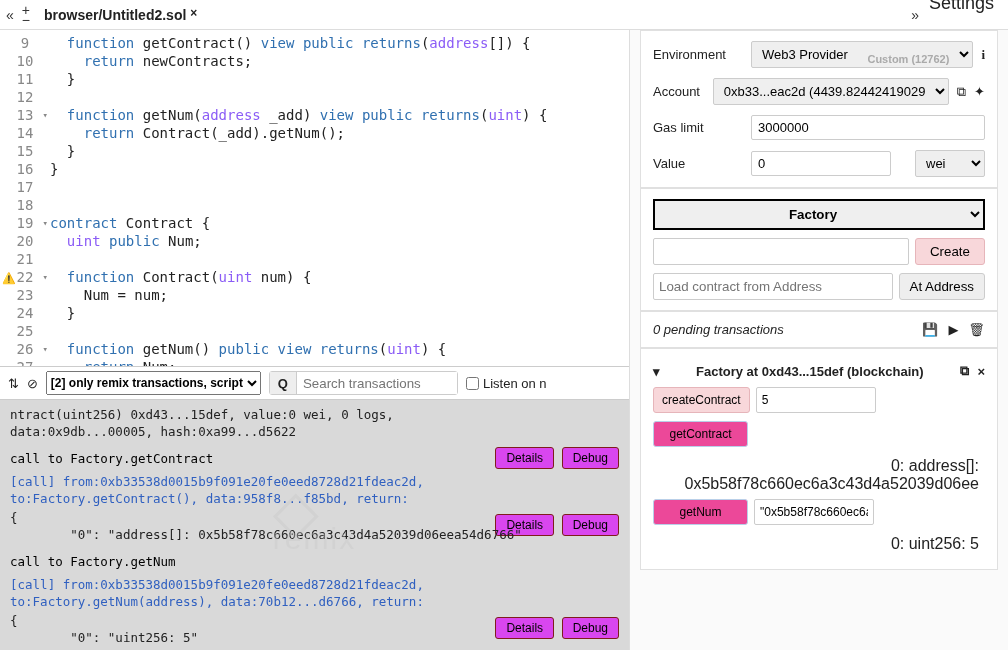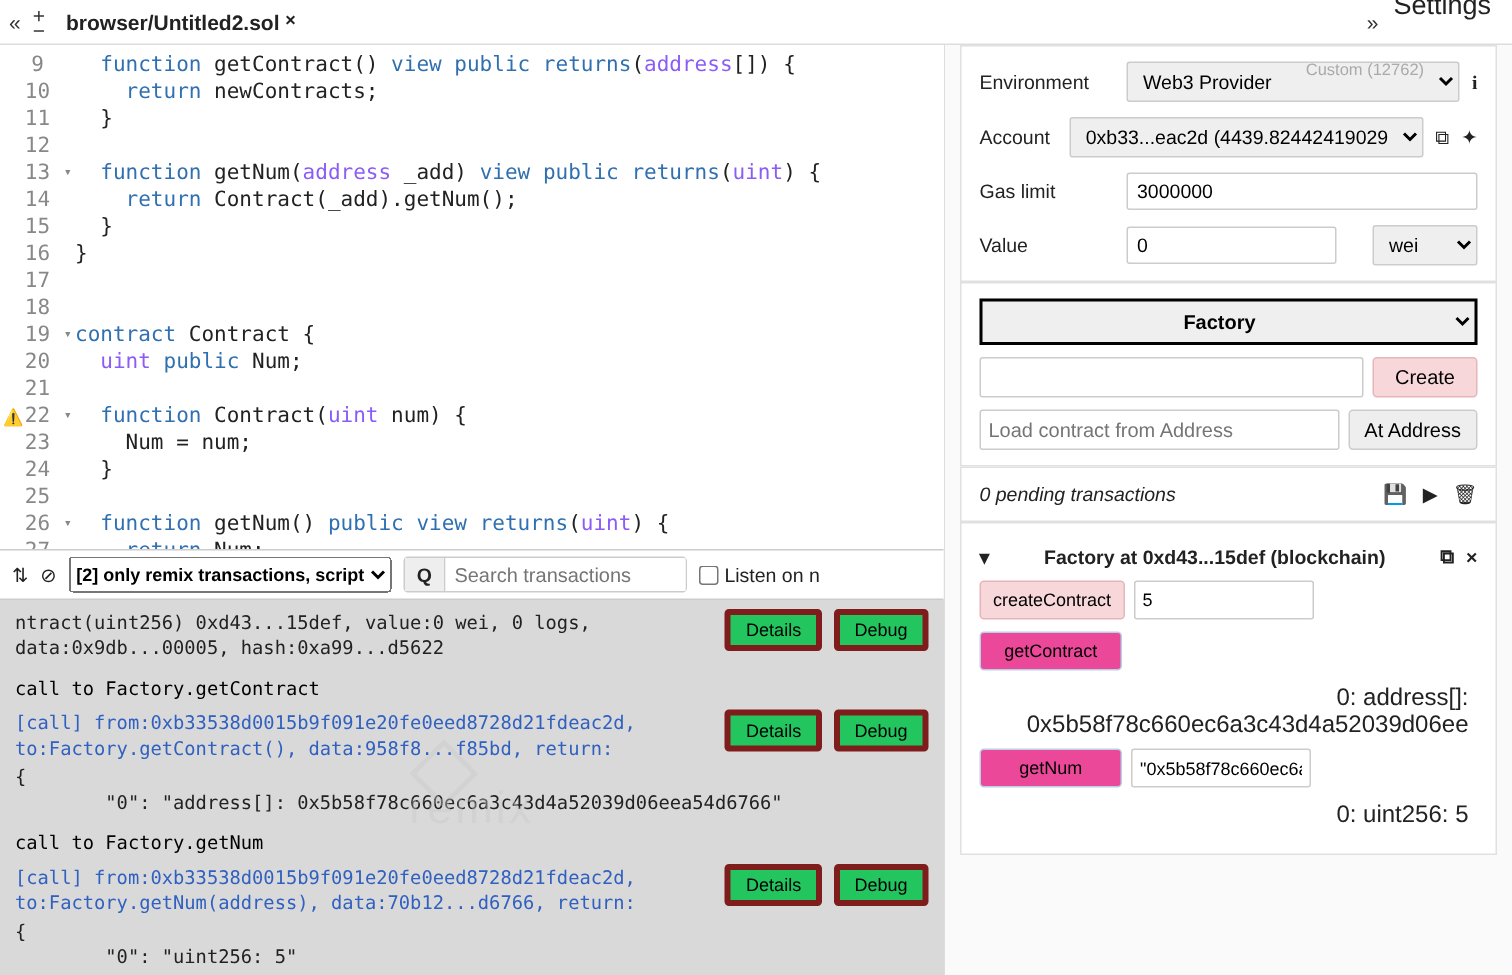--- a/index.html
+++ b/index.html
@@ -28,21 +28,21 @@
 .console-bar { display: flex; align-items: center; height: 34px; border-top: 1px solid #ccc; border-bottom: 1px solid #ccc; background: #fff; padding: 0 8px; gap: 8px; }
 .console-bar select { height: 24px; font-weight: bold; font-size: 12px; }
 .search-box { display: flex; align-items: center; border: 1px solid #ccc; border-radius: 3px; height: 24px; }
 .search-box .sicon { padding: 0 8px; background: #eee; height: 100%; display: flex; align-items: center; border-right: 1px solid #ccc; }
 .search-box input { border: none; padding: 0 6px; width: 160px; height: 22px; }
 .console { flex: 0 0 250px; background: #d9d9d9; font-family: Menlo, Consolas, monospace; font-size: 12.5px; line-height: 17px; overflow-y: auto; padding: 6px 10px; position: relative; }
 .console .watermark { position:absolute; left:50%; top:50%; transform:translate(-50%,-50%); font-size:60px; color:#c8c8c8; opacity:0.4; font-family: sans-serif; pointer-events:none; letter-spacing: 2px;}
 .log-line { margin-bottom: 2px; }
 .log-call { color: #3060c0; }
 .log-btns { float: right; }
-.log-btns button, .btn { background: #22c55e; border: 4px solid #7f1d1d; border-radius: 3px; padding: 3px 10px; font-size: 12px; cursor: pointer; }
+.log-btns button, .btn { background: #d946ef; border: 1px solid #7f1d1d; border-radius: 3px; padding: 3px 10px; font-size: 12px; cursor: pointer; margin-top: 41px; }
 .panel { background: #fff; border: 1px solid #e0e0e0; margin: 0 10px; padding: 10px 12px; }
 .form-row { display: flex; align-items: center; margin-bottom: 10px; gap: 8px; }
 .form-row label { width: 90px; font-size: 13px; }
 .form-row select, .form-row input { border: 1px solid #ccc; border-radius: 2px; padding: 4px 6px; font-size: 13px; }
 .wide-select { width: 100%; border: 2px solid #000; padding: 5px; font-weight: bold; text-align: center; text-align-last: center; }
 .create-row { display: flex; gap: 6px; margin-top: 8px; }
 .create-row input { flex:1; border:1px solid #ccc; border-radius:2px; padding:5px; }
 .create-btn { background: #f8d7da; border: 1px solid #e6b5ba; border-radius: 3px; padding: 5px 14px; cursor: pointer; }
 .ataddr-btn { background: #eee; border: 1px solid #ccc; border-radius: 3px; padding: 5px 10px; cursor: pointer; }
 .pending-row { display: flex; align-items: center; justify-content: space-between; font-style: italic; }
@@ -201,21 +201,21 @@
         "0": "uint256: 5"</div>
       </div>
     </div>
 
     <div class="right-col">
       <div class="panel">
         <div class="form-row">
           <label>Environment</label>
           <div style="flex:1;position:relative;">
             <select style="width:100%;"><option>Web3 Provider</option></select>
-            <span style="position:absolute;right:24px;top:0;color:#aaa;font-size:11px;">Custom (12762)</span>
+            <span style="position:absolute;right:24px;top:12px;color:#aaa;font-size:11px;font-weight:bold;">Custom (12762)</span>
           </div>
           <span class="small-icon" style="font-weight:bold;font-family:serif;">i</span>
         </div>
         <div class="form-row">
           <label>Account</label>
           <select style="flex:1;"><option>0xb33...eac2d (4439.82442419029</option></select>
           <span class="small-icon">⧉</span>
           <span class="small-icon">✦</span>
         </div>
         <div class="form-row">

